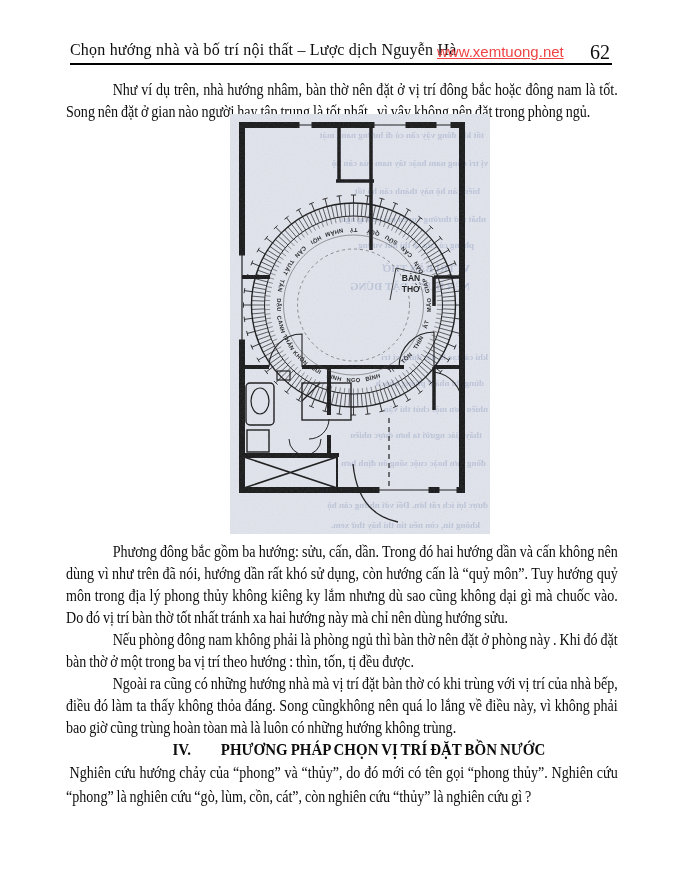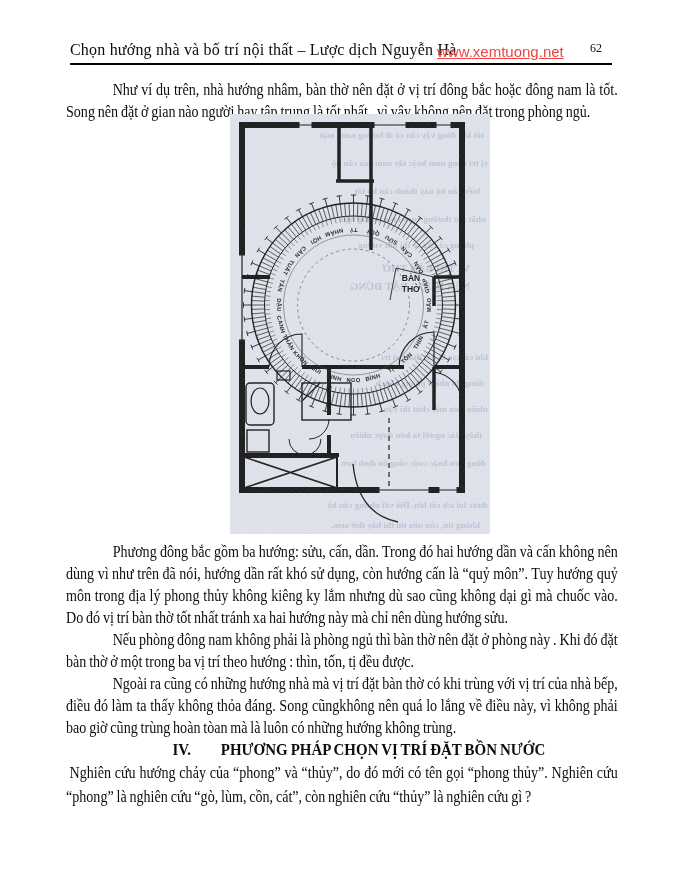--- a/index.html
+++ b/index.html
@@ -2,21 +2,21 @@
 <html><head>
 <meta charset="utf-8">
 <style>
   html,body{margin:0;padding:0;background:#ffffff;}
   .page{position:relative;width:680px;height:880px;background:#fff;overflow:hidden;
         font-family:"Liberation Serif","DejaVu Serif",serif;color:#0d0d0d;}
   
   .hdr-title{position:absolute;left:70px;top:41px;font-size:16px;letter-spacing:.2px;white-space:nowrap;}
   .hdr-link{position:absolute;left:437px;top:43px;font-family:"Liberation Sans","DejaVu Sans",sans-serif;
             font-size:15px;color:#ef4444;text-decoration:underline;white-space:nowrap;}
-  .hdr-page{position:absolute;left:590px;top:41px;font-size:12px;}
+  .hdr-page{position:absolute;left:590px;top:41px;font-size:20px;}
   .hdr-rule{position:absolute;left:70px;top:63px;width:542px;border-top:2px solid #000;}
   
   .flow{position:absolute;left:66px;width:627px;transform:scaleX(0.88);transform-origin:0 0;
         font-size:16px;line-height:22px;text-align:justify;word-spacing:-0.8px;letter-spacing:0;}
   .flow p{margin:0;text-indent:53px;}
   .flow p.noindent{text-indent:4px;}
   .flow1{top:79px;}
   .flow2{top:541px;}
   .heading{margin:10px 0 2px 0;padding-left:68px;font-weight:bold;font-size:17px;text-indent:0;}
   .heading .ht{margin-left:34px;}

